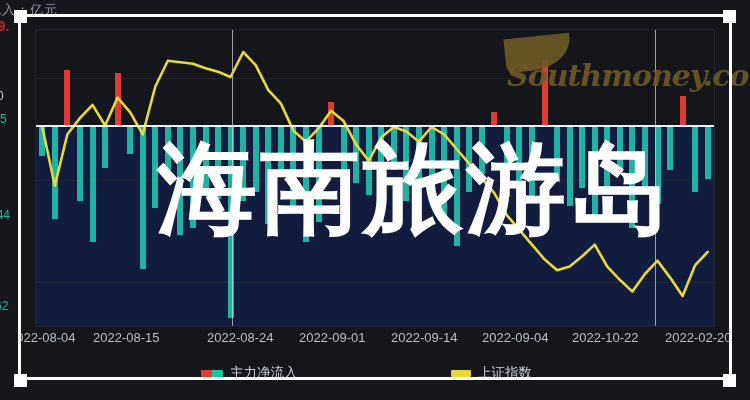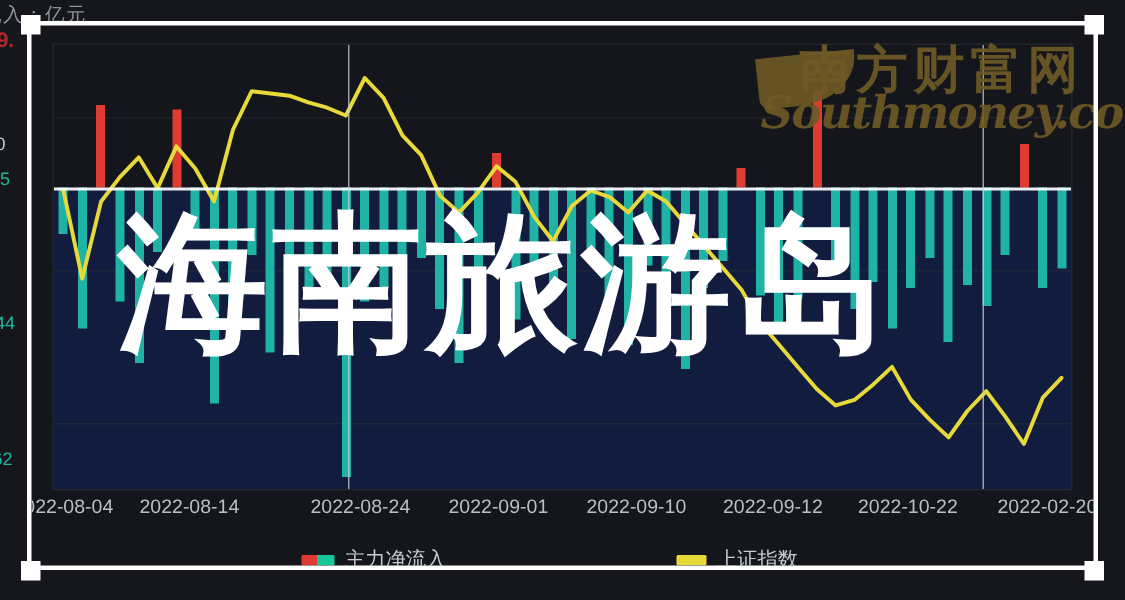--- a/index.html
+++ b/index.html
@@ -74,21 +74,21 @@
          opacity:.92;font-family:"DejaVu Sans","Liberation Sans",sans-serif;}
   .wm-en{position:absolute;left:2px;top:36px;font-size:30px;font-style:italic;font-weight:bold;color:#6e5a25;
          opacity:.9;font-family:"DejaVu Serif","Liberation Serif",serif;letter-spacing:-1px;}
   .wm-swoosh{position:absolute;left:0px;top:14px;width:66px;height:34px;
              background:#6e5a25;opacity:.9;
              border-radius:0 0 60% 10%/0 0 90% 20%;
              transform:rotate(-6deg);}
 
   
   .overlay-title{position:absolute;left:0;top:133px;width:672px;height:112px;z-index:40;
-      display:flex;align-items:center;justify-content:center;}
+      display:flex;align-items:center;justify-content:flex-end;}
   .overlay-title span{
       font-size:100px;line-height:100px;font-weight:bold;color:#ffffff;letter-spacing:3px;
       font-family:"DejaVu Sans","Liberation Sans",sans-serif;white-space:nowrap;}
 </style>
 </head>
 <body>
 
 <div id="root">
 
   <div class="top-strip">
@@ -169,25 +169,25 @@
       </svg>
 
       <div class="zero-line"></div>
 
       <div class="vline" style="left:196px"></div>
       <div class="vline" style="left:619px"></div>
     </div>
 
     <div class="xaxis">
       <div class="xtick" style="left:-12px">2022-08-04</div>
-      <div class="xtick" style="left:72px">2022-08-14</div>
+      <div class="xtick" style="left:72px">2022-08-15</div>
       <div class="xtick" style="left:186px">2022-08-24</div>
       <div class="xtick" style="left:278px">2022-09-01</div>
-      <div class="xtick" style="left:370px">2022-09-10</div>
-      <div class="xtick" style="left:461px">2022-09-12</div>
+      <div class="xtick" style="left:370px">2022-09-14</div>
+      <div class="xtick" style="left:461px">2022-09-04</div>
       <div class="xtick" style="left:551px">2022-10-22</div>
       <div class="xtick" style="left:644px">2022-02-20</div>
     </div>
 
     <div class="legend">
       <div class="lg" style="left:430px;top:2px">
         <span class="sw sw-y"></span>
         <span class="lg-label">上证指数</span>
       </div>
       <div class="lg" style="left:180px;top:2px">
@@ -197,21 +197,20 @@
     </div>
   </div>
 
   <div class="ytick t0" style="left:-3px;top:89px">0</div>
   <div class="ytick" style="left:-10px;top:112px">.25</div>
   <div class="ytick" style="left:-10px;top:208px">644</div>
   <div class="ytick" style="left:-5px;top:299px">62</div>
 
   <div class="wm">
     <div class="wm-swoosh"></div>
-    <div class="wm-cn">南方财富网</div>
     <div class="wm-en">Southmoney.com</div>
   </div>
 
   <div class="overlay-title">
     <span>海南旅游岛</span>
   </div>
 
   <div class="sel-frame"></div>
   <div class="handle h-tl"></div>
   <div class="handle h-tr"></div>

